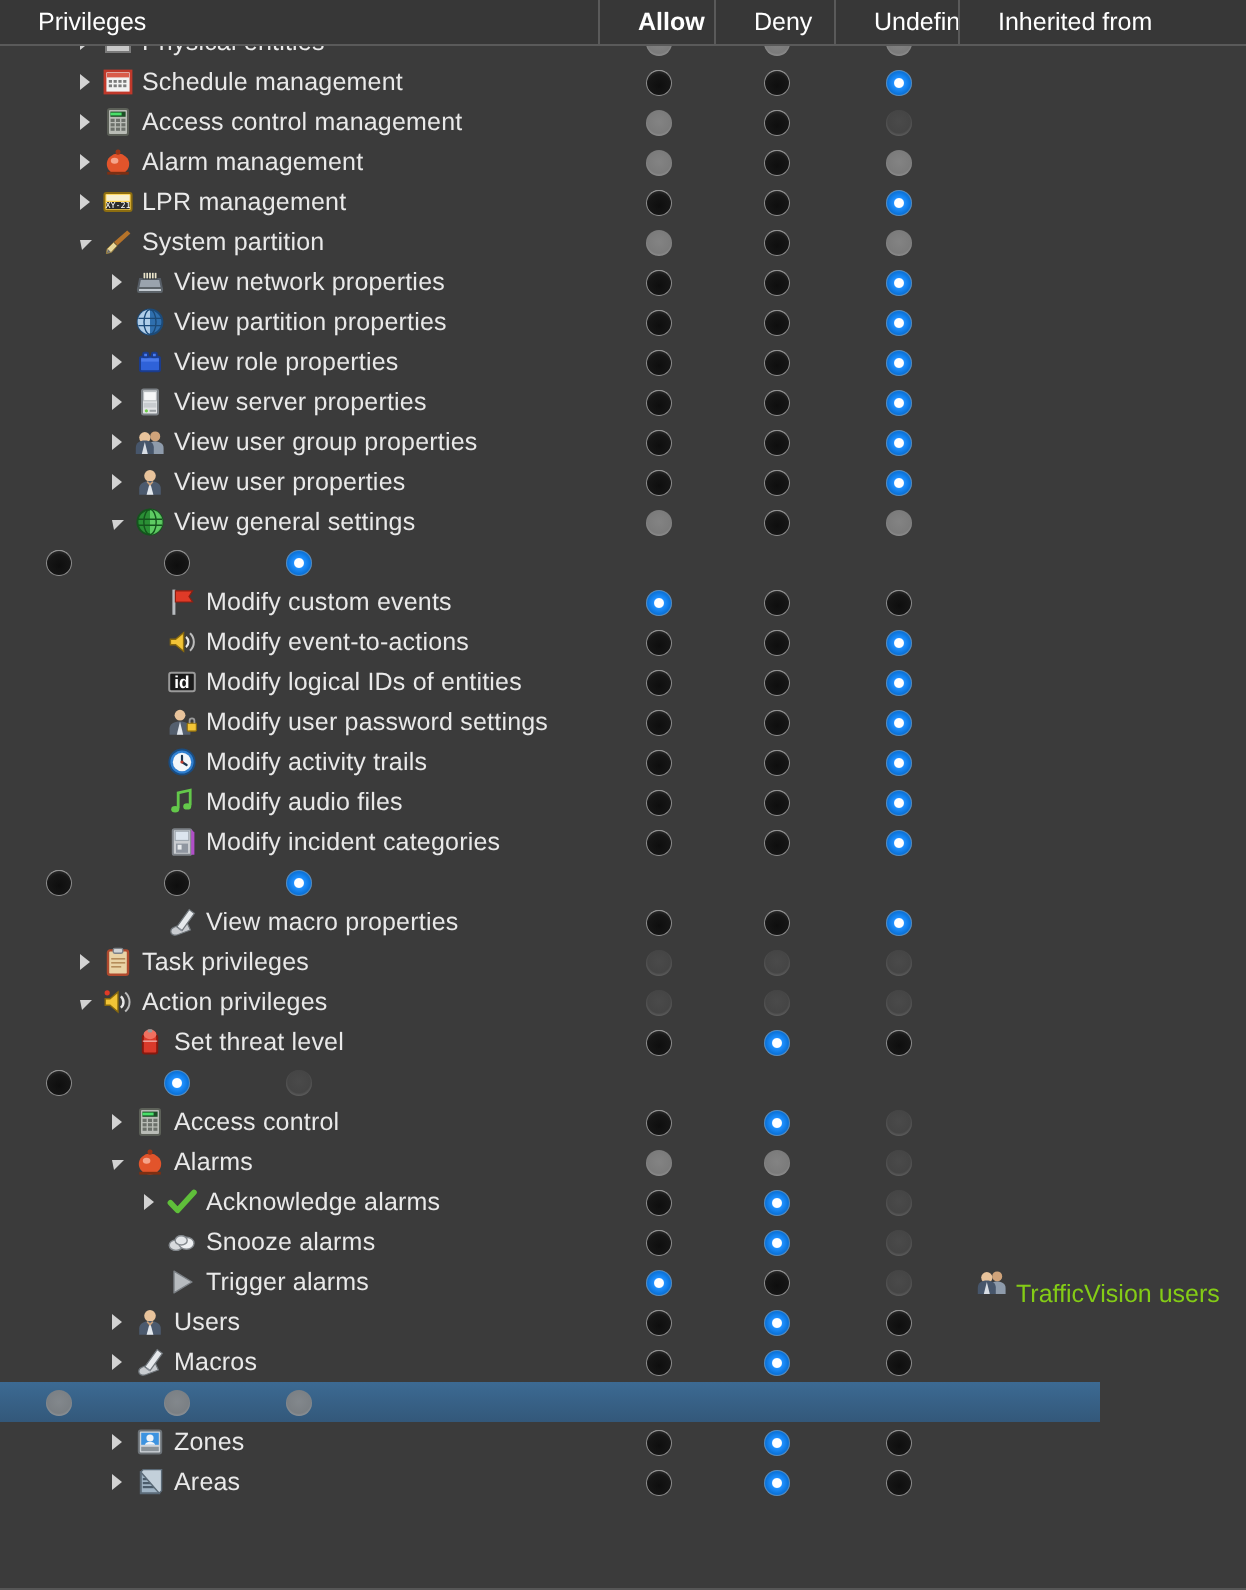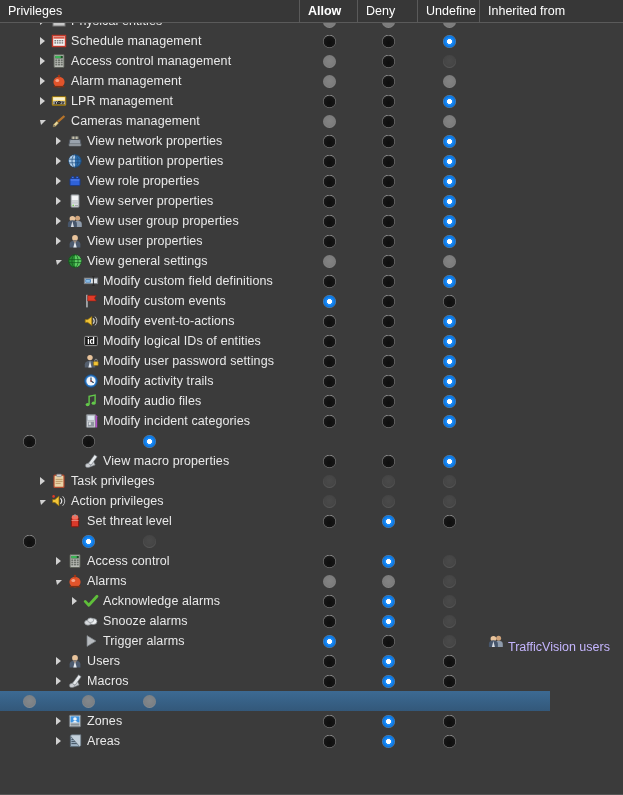--- a/index.html
+++ b/index.html
@@ -27,21 +27,21 @@
     border-bottom: 1px solid #5a5a5a;
     display: flex;
     align-items: center;
     font-size: 12.5px;
     color: #ffffff;
     z-index: 5;
   }
   .hcell {
     height: 23px;
     display: flex; align-items: center;
-    padding-left: 8px;
+    padding-left: 19px;
     border-right: 1px solid #5a5a5a;
     white-space: nowrap;
     overflow: hidden;
     text-align: center;
   }
   .hcell.first { border-left: none; }
   .hcell.last { border-right: none; }
 
   
   .body {
@@ -139,21 +139,21 @@
   .radio.dis {
     background: radial-gradient(circle at 50% 45%, #8d8d8d 0%, #848484 60%, #9a9a9a 74%, #a8a8a8 100%);
     opacity: 0.88;
   }
   
   .radio.disdark {
     background: radial-gradient(circle at 50% 45%, #4a4a4a 0%, #454545 58%, #5e5e5e 74%, #6d6d6d 100%);
   }
 
   .inh-icon { width: 16px; height: 14px; margin-right: 4px; display:flex; align-items:center; }
-  .inh-label { font-size: 12.5px; color: #c4b5fd; margin-top: 12px; }
+  .inh-label { font-size: 12.5px; color: #84cc16; margin-top: 12px; }
 
   .bottom-border {
     position: absolute; left: 0; bottom: 0;
     width: 623px; height: 1px; background: #565656;
   }
 </style>
 </head>
 <body>
 
 <div id="app">
@@ -324,21 +324,21 @@
             <div class="twisty">
               <span class="tri-open"></span>
             </div>
             <div class="icon">
               <svg width="16" height="16" viewBox="0 0 16 16">
                 <path d="M12.6 2.2 L14.2 3.8 L7.8 9.6 L6 8 Z" fill="#b5732a"></path>
                 <path d="M5.8 8.2 L7.6 9.9 L4.6 13.2 L2.2 13.8 L2.6 11.4 Z" fill="#e8d79a" stroke="#9a7d3a" stroke-width="0.5"></path>
                 <path d="M3 11.6 L4.4 13 L2.4 13.6 Z" fill="#6d6d6d"></path>
               </svg>
             </div>
-            <div class="label">Cameras management</div>
+            <div class="label">System partition</div>
           </div>
           <div class="radcell c-allow">
             <span class="radio dis"></span>
           </div>
           <div class="radcell c-deny">
             <span class="radio off"></span>
           </div>
           <div class="radcell c-undef">
             <span class="radio dis"></span>
           </div>
@@ -535,33 +535,20 @@
           </div>
           <div class="radcell c-deny">
             <span class="radio off"></span>
           </div>
           <div class="radcell c-undef">
             <span class="radio dis"></span>
           </div>
           <div class="radcell c-inh"></div>
         </div>
         <div class="row">
-          <div class="namecell">
-            <div style="width: 68px; flex: 0 0 68px; height: 20px;"></div>
-            <div class="twisty"></div>
-            <div class="icon">
-              <svg width="16" height="16" viewBox="0 0 16 16">
-                <rect x="1.4" y="5.2" width="13.2" height="5.4" fill="#dfe3e7" stroke="#7d8288"></rect>
-                <rect x="2.4" y="6.2" width="5.4" height="3.4" fill="#2f6fae"></rect>
-                <rect x="3.1" y="6.9" width="3.8" height="2" fill="#8fc0e8"></rect>
-                <path d="M10.4 3.6 v8.8 M9.2 3.6 h2.4 M9.2 12.4 h2.4" stroke="#2b2b2b" stroke-width="1"></path>
-              </svg>
-            </div>
-            <div class="label">Modify custom field definitions</div>
-          </div>
           <div class="radcell c-allow">
             <span class="radio off"></span>
           </div>
           <div class="radcell c-deny">
             <span class="radio off"></span>
           </div>
           <div class="radcell c-undef">
             <span class="radio on"></span>
           </div>
           <div class="radcell c-inh"></div>

